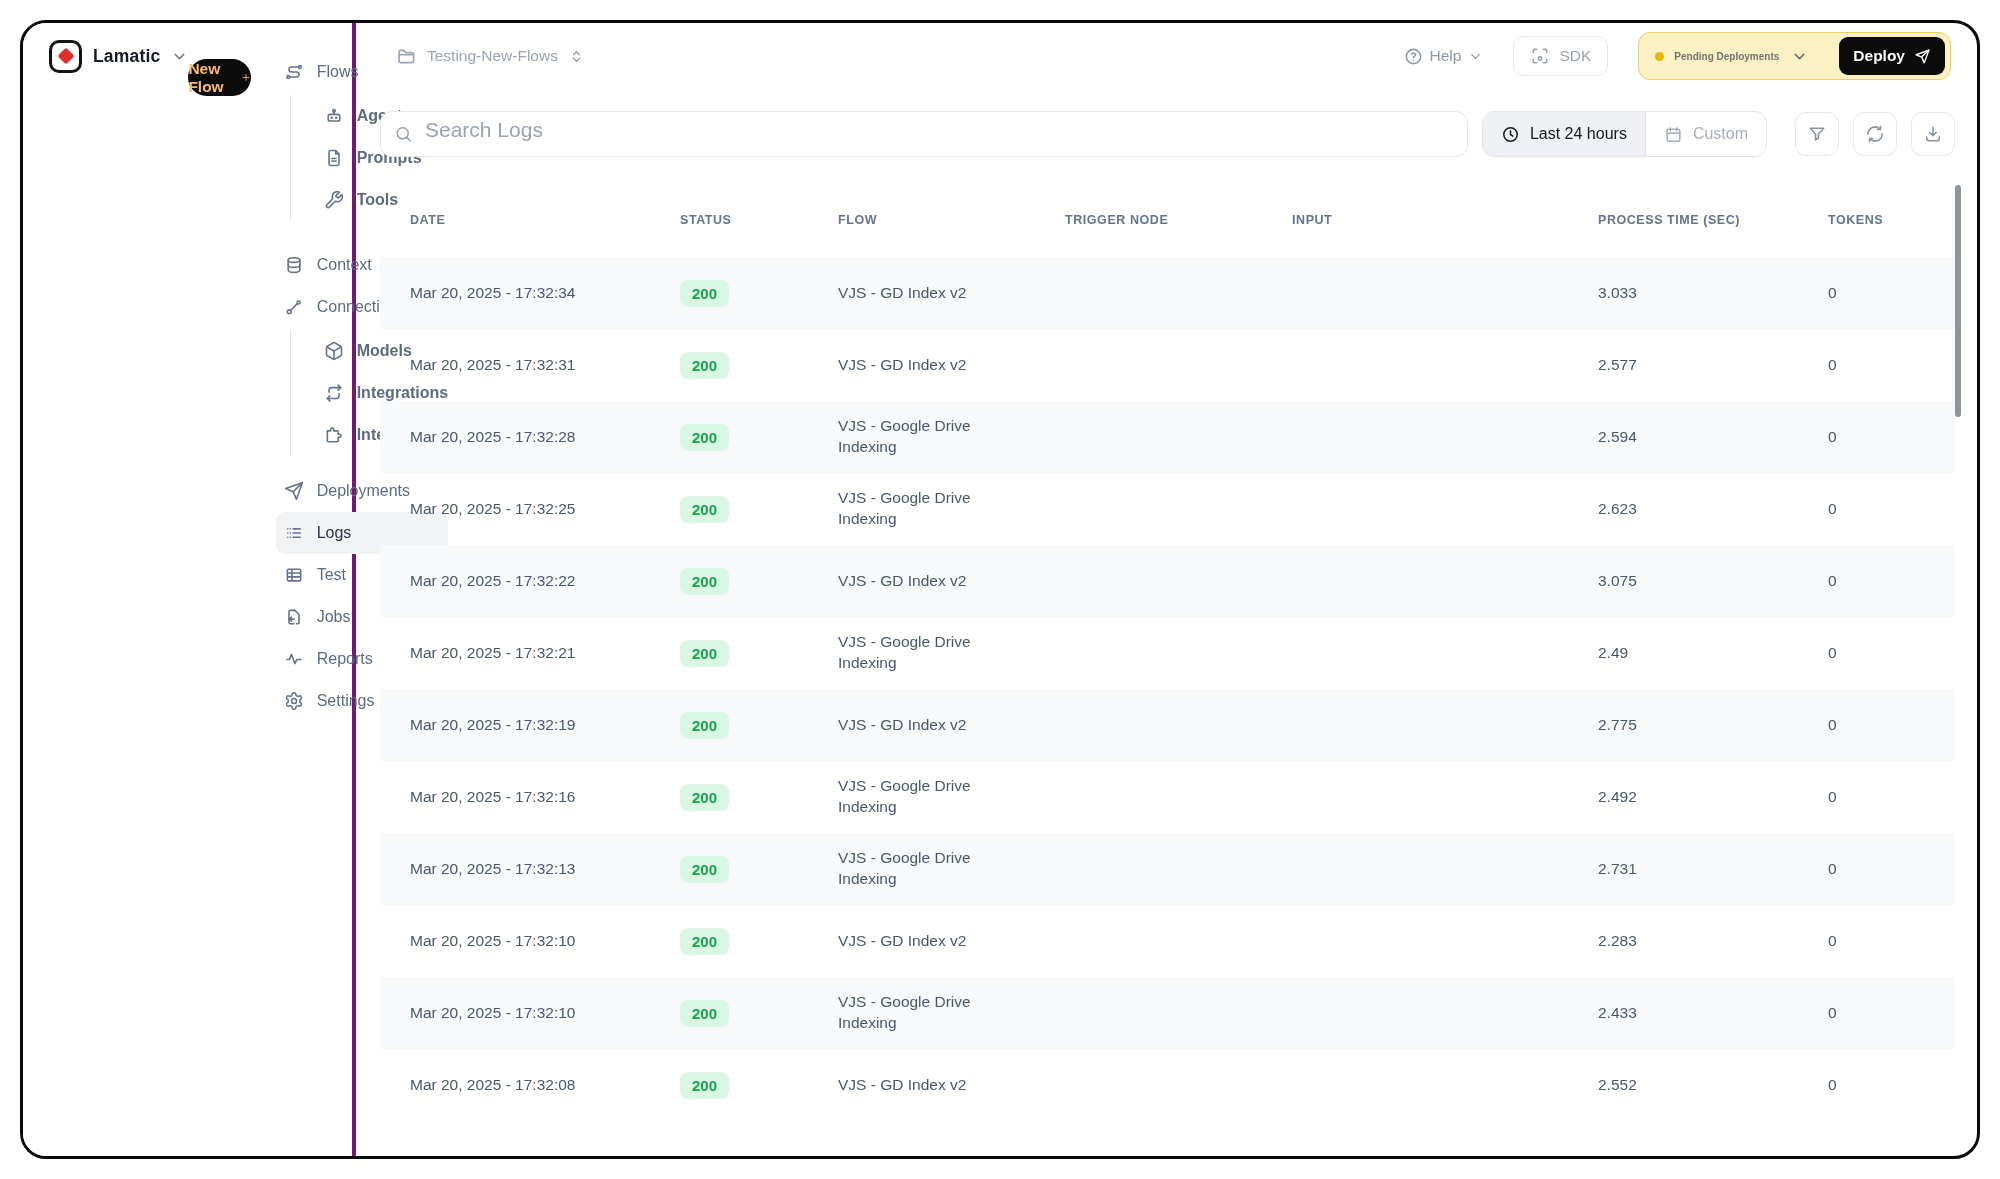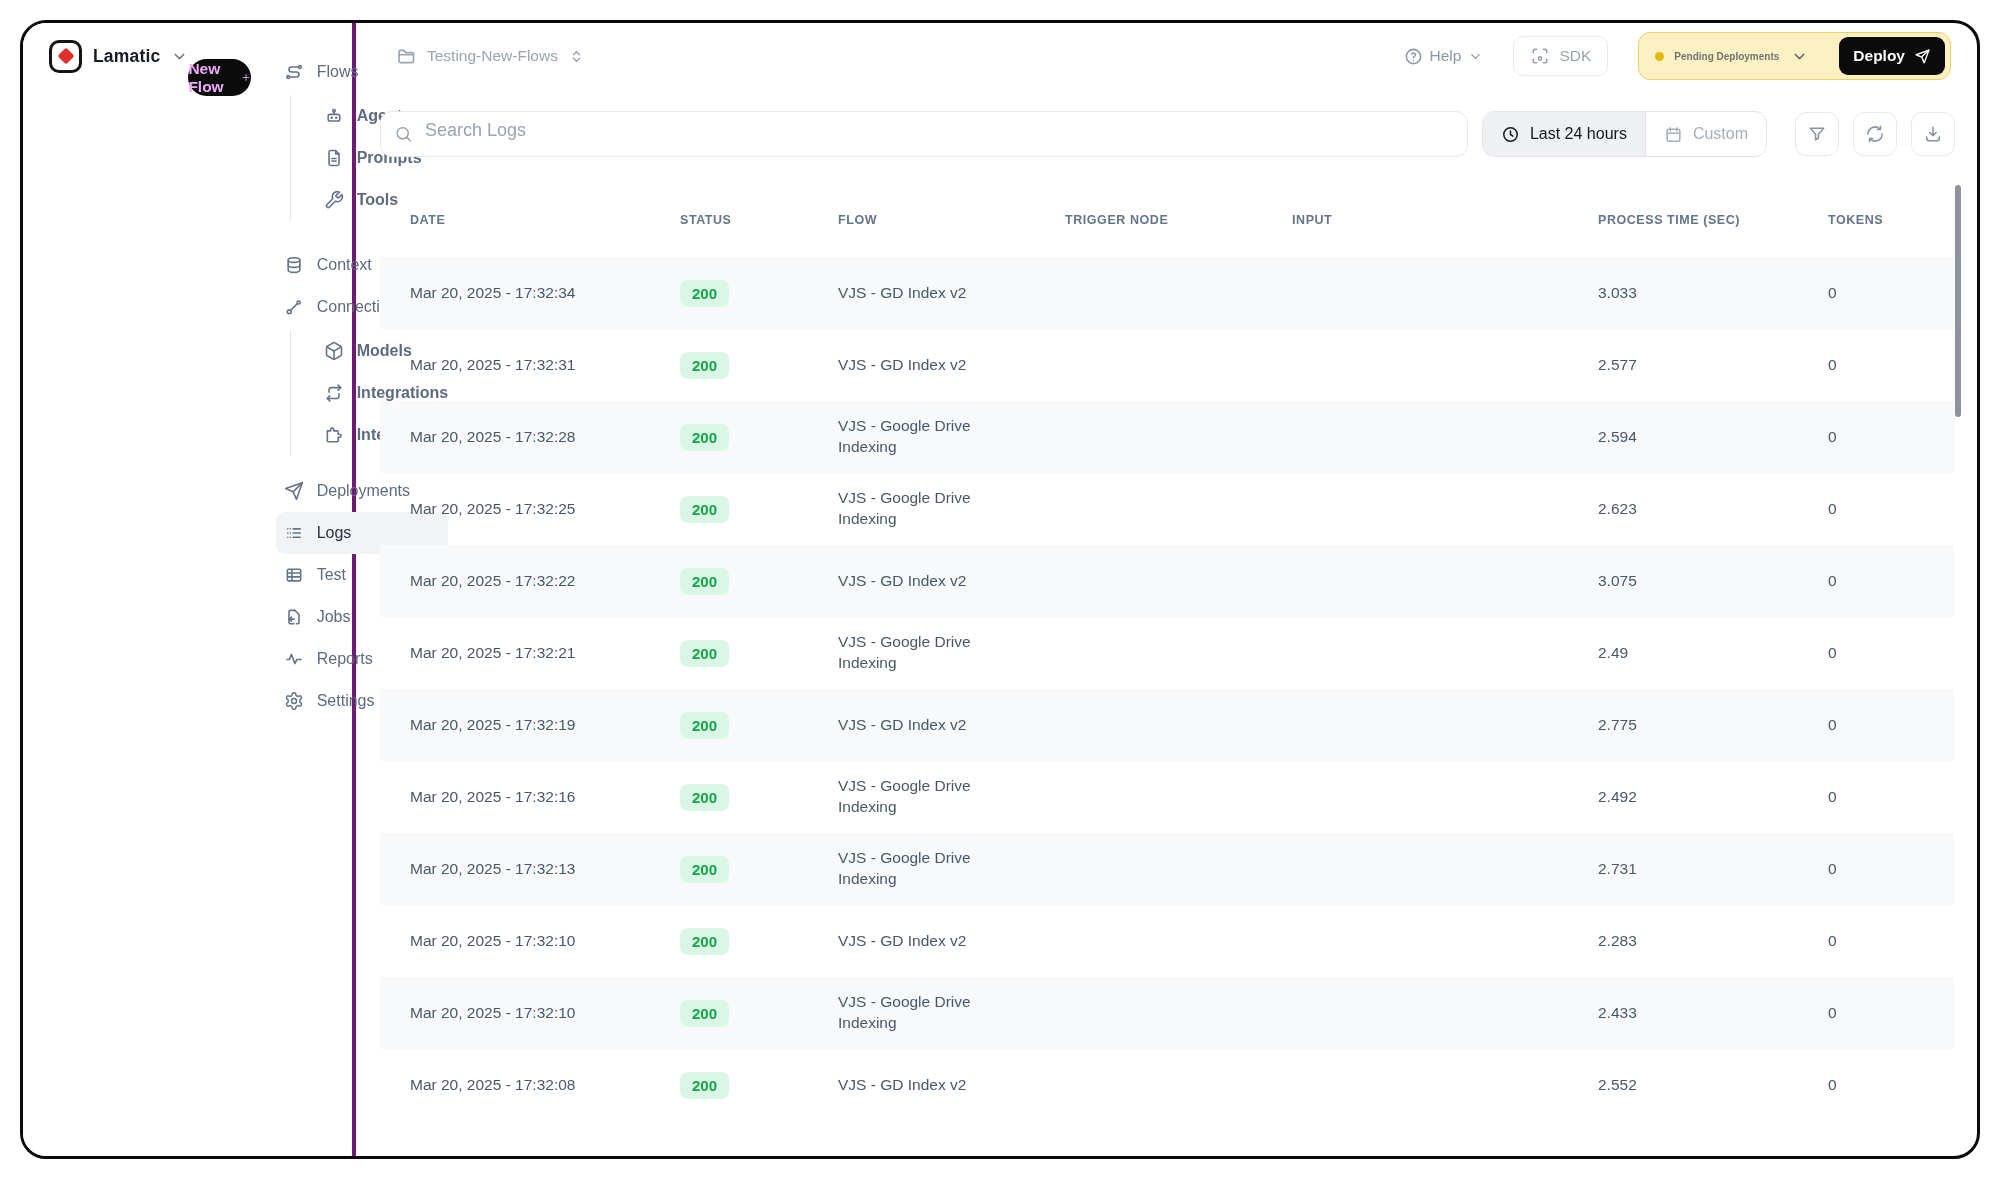--- a/index.html
+++ b/index.html
@@ -8,21 +8,21 @@
            border:3px solid #0b0b0c; border-radius:26px; background:#ffffff; overflow:hidden; display:flex; }
 
   
   .sidebar { width:333px; min-width:333px; border-right:4px solid #701a75; display:flex; flex-direction:row; background:#fff; }
   .logo-row { height:66px; display:flex; align-items:center; padding-left:26px; gap:11px; }
   .logo-mark { width:33px; height:33px; border:3.5px solid #141414; border-radius:10px; position:relative; background:#fff; }
   .logo-mark .diamond { position:absolute; left:50%; top:50%; width:12px; height:12px; background:#e02d2d; transform:translate(-50%,-50%) rotate(45deg); border-radius:2px; }
   .brand-name { font-size:17.5px; font-weight:700; color:#161b26; letter-spacing:.01em; }
   .logo-row svg { color:#717c8c; }
 
-  .newflow-btn { margin:36px auto 0; width:276px; height:37px; border-radius:19px; background:#0b0b0c; color:#f0abfc;
+  .newflow-btn { margin:36px auto 0; width:276px; height:37px; border-radius:19px; background:#0b0b0c; color:#fdba74;
                  display:flex; align-items:center; justify-content:center; gap:10px; font-size:15.5px; font-weight:600; cursor:pointer; }
 
   .nav { margin-top:28px; padding:0 21px 0 25px; font-size:16px; color:#5d6b80; }
   .nav-item { height:42px; display:flex; align-items:center; gap:13px; padding-left:8px; border-radius:9px; cursor:pointer; }
   .nav-item svg { flex:0 0 auto; color:#64748b; }
   .nav-item.active { background:#f1f3f5; color:#2a3342; font-weight:500; }
   .subnav { margin:2px 0 2px 14px; border-left:1.5px solid #e3e7ec; }
   .subnav .nav-item { padding-left:33px;font-weight:bold; }
   .gap-lg { height:21px; } .gap-sm { height:12px; }
 
@@ -40,21 +40,21 @@
   .pending-label { color:#737373; font-size:10px; font-weight:600; }
   .pending-group .chev { color:#6d6d6d; margin:0 2px; }
   .deploy-btn { height:38px; background:#0b0b0c; color:#fff; border-radius:9px; display:flex; align-items:center;
                 gap:9px; padding:0 14px; font-size:15.5px; font-weight:600; margin-left:19px; cursor:pointer; }
 
   .content { padding:22px 22px 0 24px; display:flex; flex-direction:column; min-height:0; }
   .toolbar { display:flex; align-items:center; gap:14px; }
   .search-wrap { position:relative; flex:1; }
   .search-wrap svg { position:absolute; left:14px; top:50%; transform:translateY(-50%); color:#9aa3b2; }
   .search-input { width:100%; height:46px; border:1px solid #e6e8eb; border-radius:12px; padding:0 14px 8px 44px;
-                  font-size:18px; color:#374151; font-family:"Liberation Sans",sans-serif; outline:none; }
+                  font-size:21px; color:#374151; font-family:"Liberation Sans",sans-serif; outline:none; }
   .search-input::placeholder { color:#9aa3b2; }
   .seg-group { display:flex; height:46px; border:1px solid #e3e5e9; border-radius:12px; overflow:hidden; background:#fff; }
   .seg { display:flex; align-items:center; gap:10px; padding:0 18px; font-size:16px; cursor:pointer; white-space:nowrap; }
   .seg.active { background:#eef0f3; color:#15181e; font-weight:500; border-right:1px solid #e3e5e9; }
   .seg.inactive { color:#a6aeba; }
   .icon-btn { width:44px; height:44px; border:1px solid #e6e8eb; border-radius:11px; background:#fff;
               display:flex; align-items:center; justify-content:center; color:#8a93a1; cursor:pointer; }
   .icon-btn.first { margin-left:14px; }
 
   

